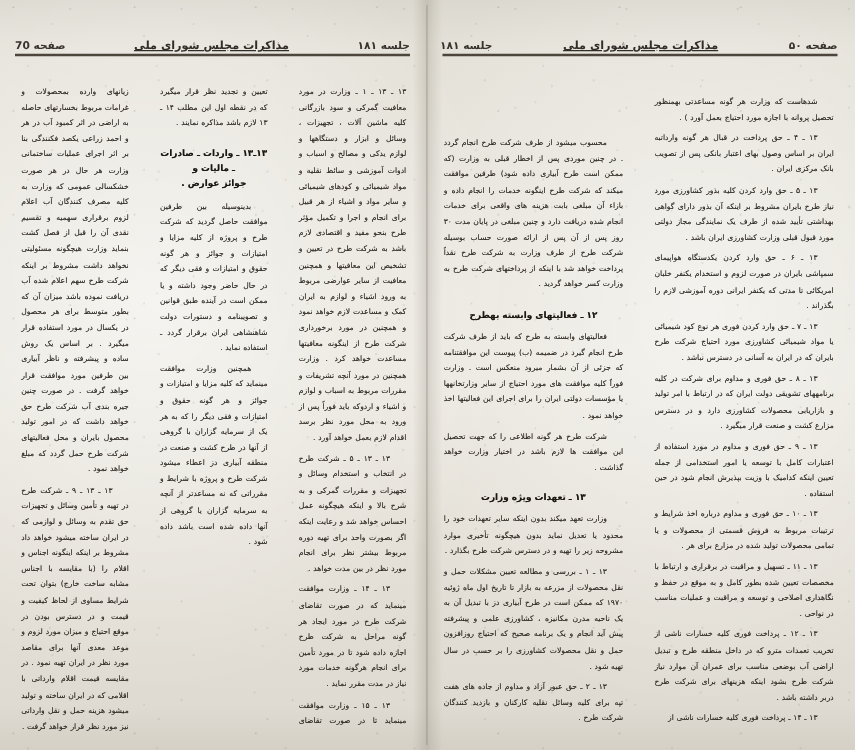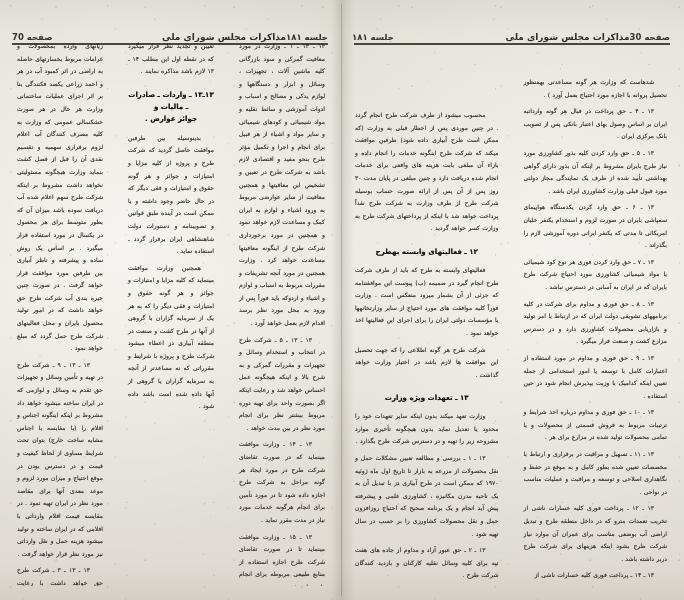--- a/index.html
+++ b/index.html
@@ -43,26 +43,26 @@
   #gutter-line{
     position:absolute;top:4px;left:341px;width:1px;height:592px;
     background:rgba(90,84,74,.28);pointer-events:none;
   }
 
   .hdr{position:absolute;top:26px;height:16px;display:flex;align-items:flex-end;
        color:#2a2520;font-weight:bold;font-size:8.5px;letter-spacing:.2px;}
   #page-right .hdr{left:12px;right:14px;}
   #page-left  .hdr{left:12px;right:12px;}
   .hdr .side{flex:0 0 auto;white-space:nowrap;opacity:.92;}
-  .hdr .mid{flex:1 1 auto;text-align:right;white-space:nowrap;opacity:.95;font-size:9px;}
+  .hdr .mid{flex:1 1 auto;text-align:center;white-space:nowrap;opacity:.95;font-size:9px;text-decoration:underline;}
   .hdr-rule{position:absolute;top:43px;height:1.6px;background:#383128;opacity:.88;}
   #page-right .hdr-rule{left:14px;right:14px;}
   #page-left  .hdr-rule{left:12px;right:12px;}
 
-  .cols{position:absolute;top:40px;bottom:14px;display:flex;gap:11px;}
+  .cols{position:absolute;top:68px;bottom:14px;display:flex;gap:11px;}
   #page-right .cols{left:8px;right:10px;align-items:flex-end;}
   #page-left  .cols{left:10px;right:8px;}
   .col{flex:1 1 0;padding:0 7px;position:relative;overflow:hidden;}
   .col + .col{border-right:0;}
 
   p.bd{
     margin:0 0 4px 0;
     font-size:6.1px;line-height:12.6px;
     text-align:justify;text-align-last:right;
     color:#221d18;
@@ -83,21 +83,21 @@
   #ink{position:absolute;inset:0;filter:blur(.18px);}
 </style>
 </head>
 <body>
 
 <div id="scan">
   <div id="ink">
 
     <div class="page" id="page-right">
       <div class="hdr">
-        <span class="side">صفحه 30</span>
+        <span class="side">صفحه ۵۰</span>
         <span class="mid">مذاکرات مجلس شورای ملی</span>
         <span class="side">جلسه ۱۸۱</span>
       </div>
       <div class="hdr-rule"></div>
 
       <div class="cols">
 
         <div class="col">
           <p class="bd ind">شدهاست که وزارت هر گونه مساعدتی بهمنظور تحصیل پروانه با اجازه مورد احتیاج بعمل آورد ) .</p>
           <p class="bd ind">۱۳ ـ ۴ ـ حق پرداخت در قبال هر گونه وارداتبه ایران بر اساس وصول بهای اعتبار بانکی پس از تصویب بانک مرکزی ایران .</p>

